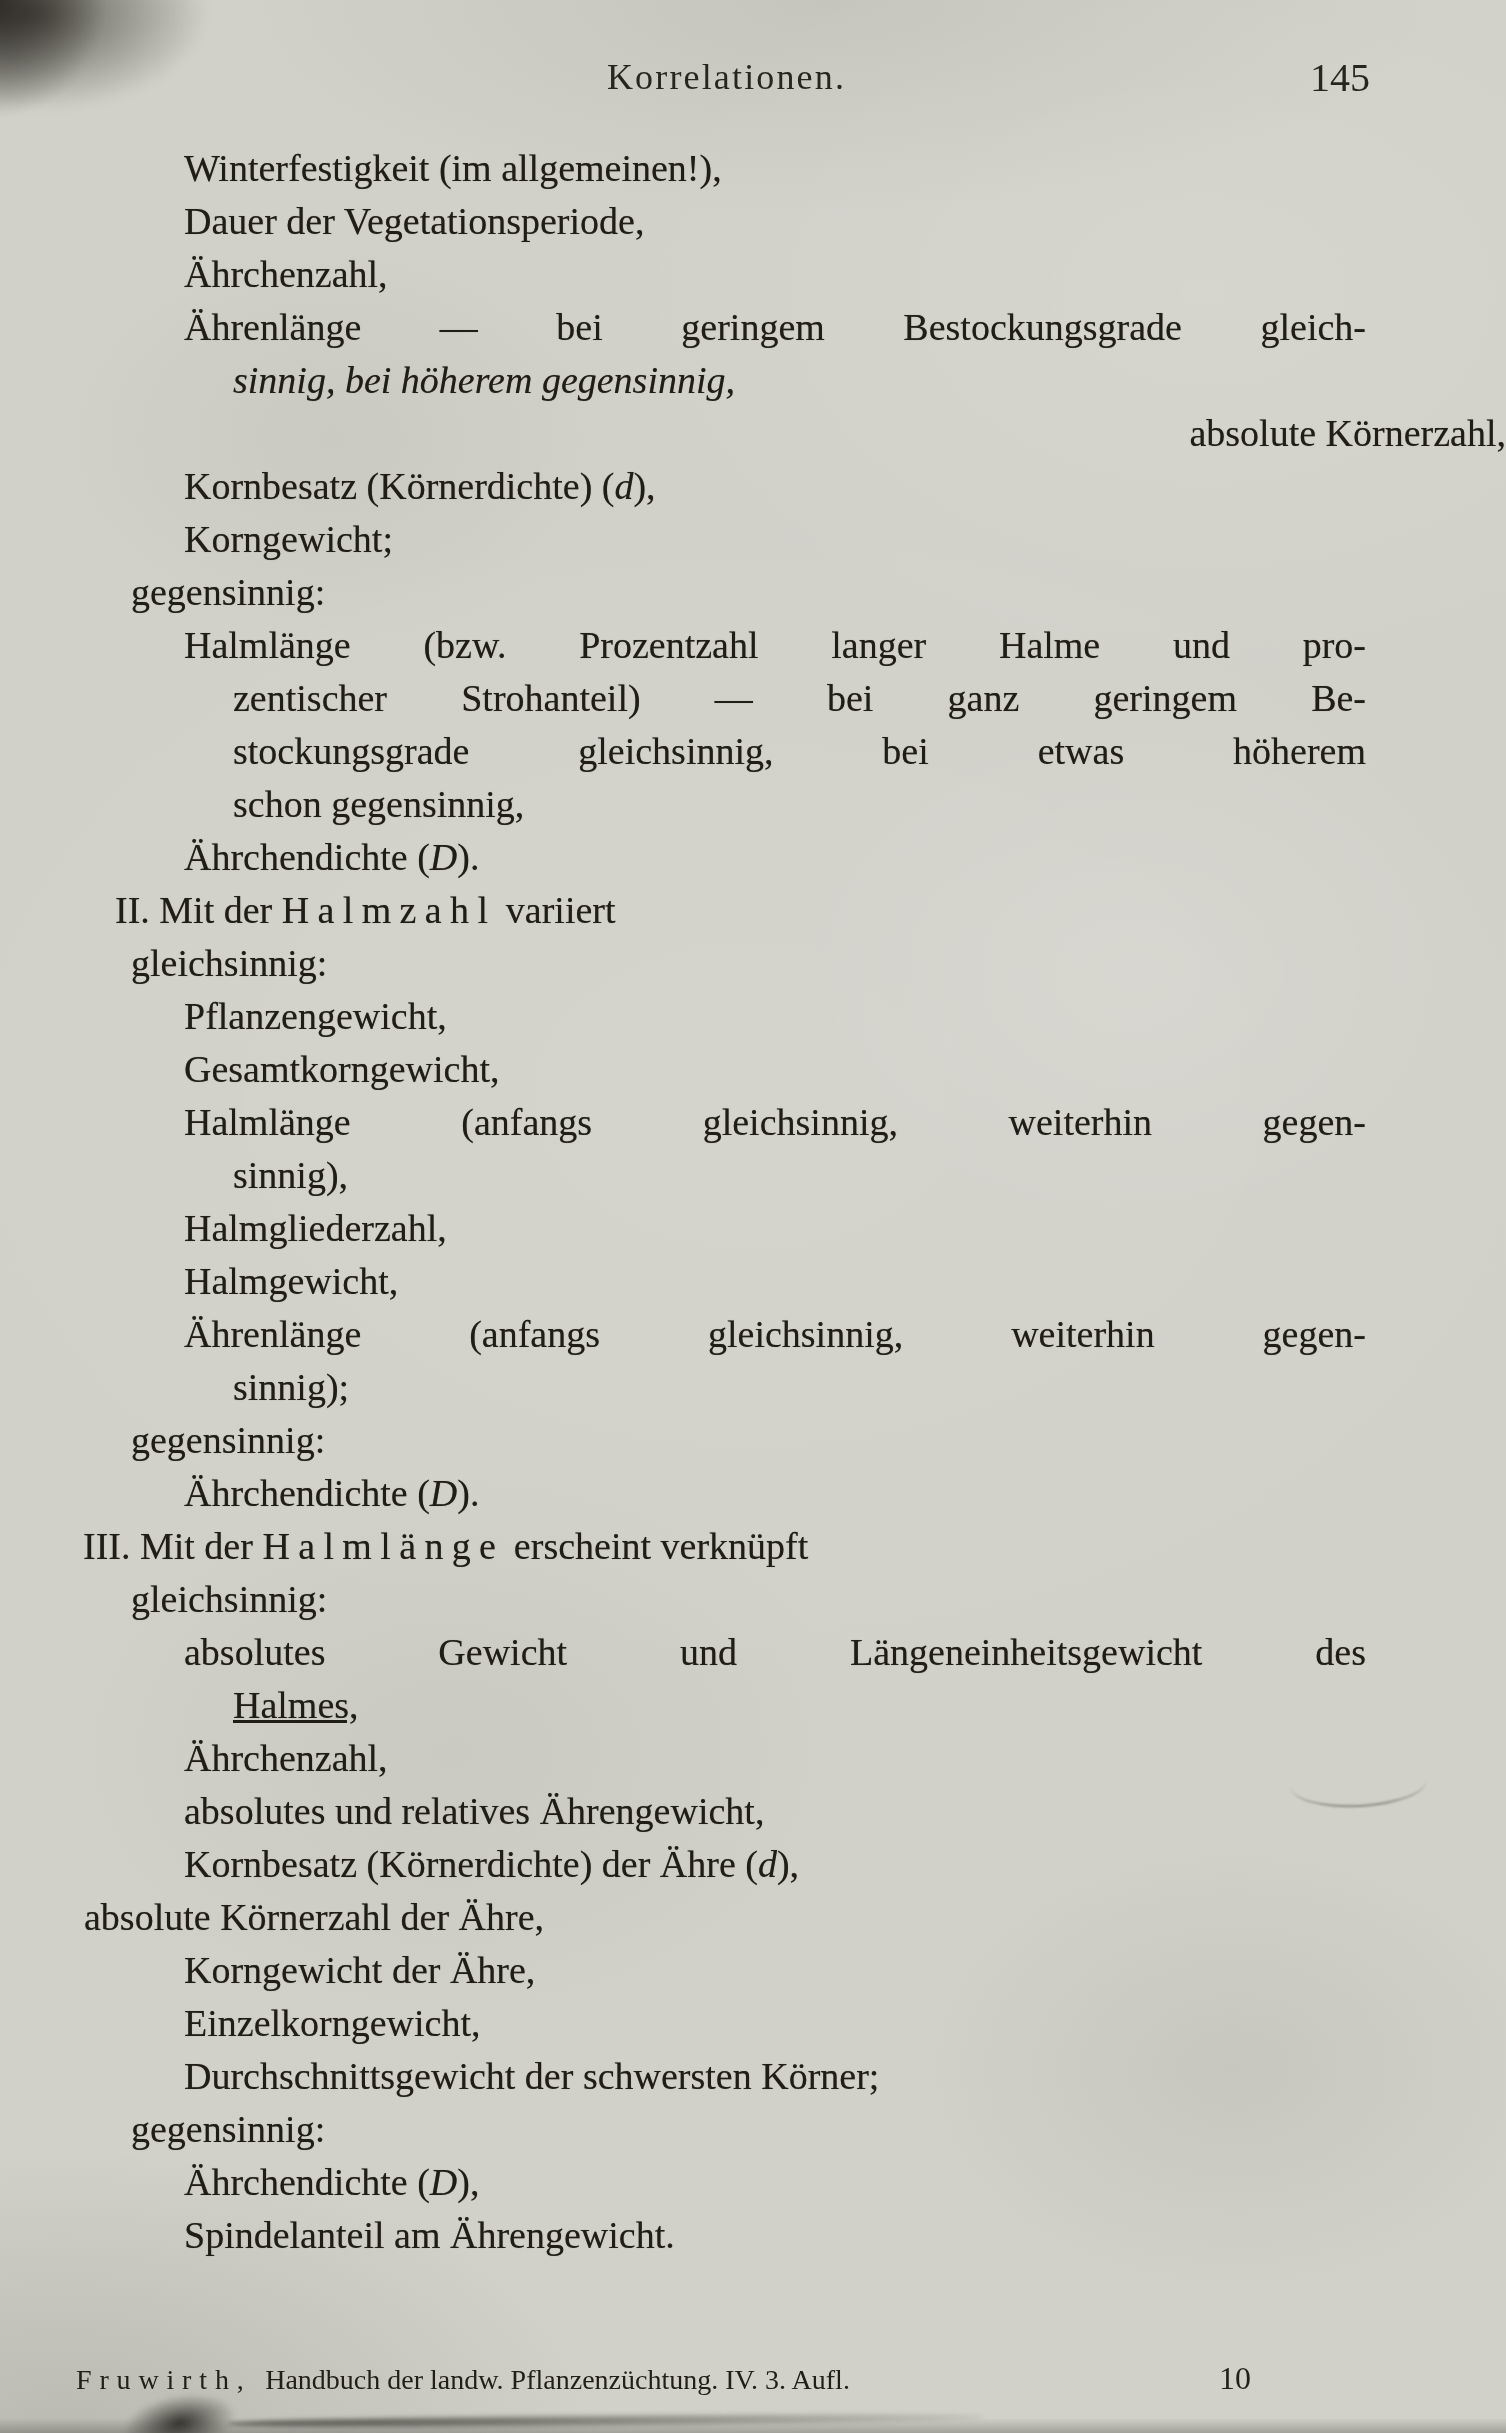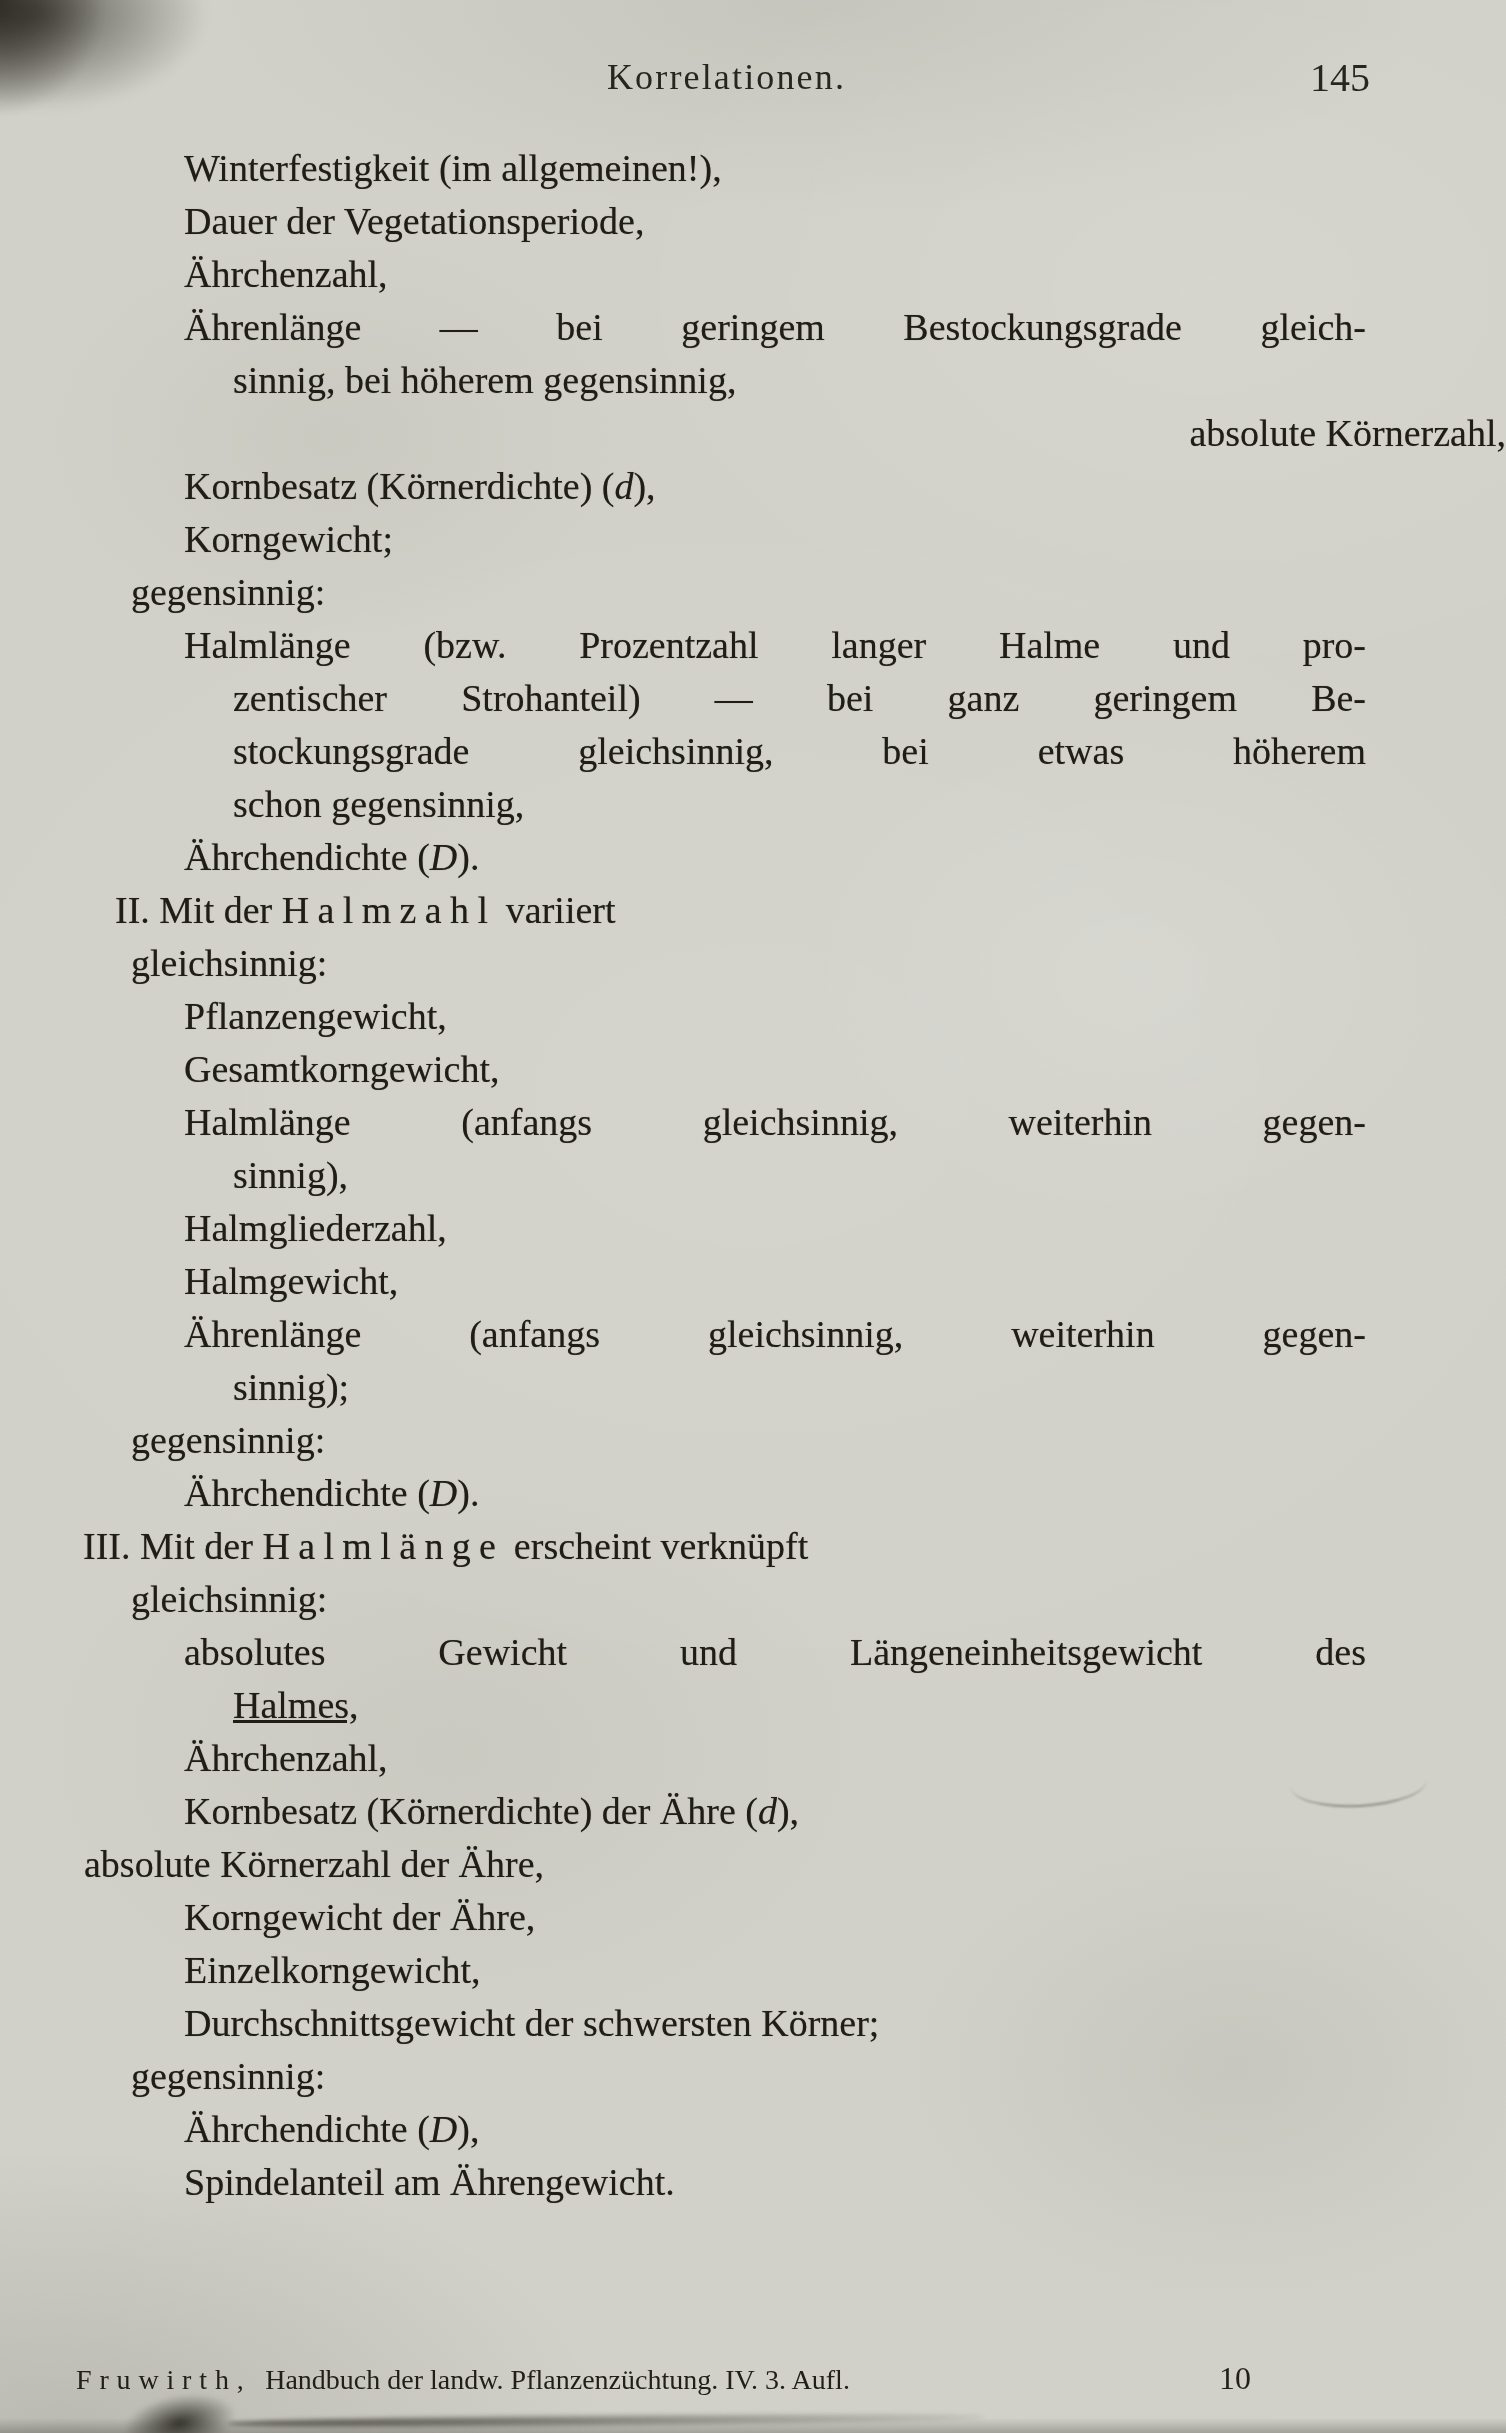--- a/index.html
+++ b/index.html
@@ -85,21 +85,21 @@
   <header class="page-header">
     <span class="running-title">Korrelationen.</span>
     <span class="page-number">145</span>
   </header>
 
   <main class="text-block">
       <div class="line" style="margin-left: 184px;"><span>Winterfestigkeit (im allgemeinen!),</span></div>
       <div class="line" style="margin-left: 184px;"><span>Dauer der Vegetationsperiode,</span></div>
       <div class="line" style="margin-left: 184px;"><span>Ährchenzahl,</span></div>
       <div class="line j" style="margin-left: 184px; width: 1182px;"><span>Ährenlänge — bei geringem Bestockungsgrade gleich-</span></div>
-      <div class="line" style="margin-left: 233px;"><span>sinnig, bei höherem gegensinnig,</span></div>
+      <div class="line" style="margin-left: 233px; font-style: italic;"><span>sinnig, bei höherem gegensinnig,</span></div>
       <div class="line" style="margin-left: 113px; text-align: right;"><span>absolute Körnerzahl,</span></div>
       <div class="line" style="margin-left: 184px;"><span>Kornbesatz (Körnerdichte) (</span><span class="it">d</span><span>),</span></div>
       <div class="line" style="margin-left: 184px;"><span>Korngewicht;</span></div>
       <div class="line" style="margin-left: 131px;"><span>gegensinnig:</span></div>
       <div class="line j" style="margin-left: 184px; width: 1182px;"><span>Halmlänge (bzw. Prozentzahl langer Halme und pro-</span></div>
       <div class="line j" style="margin-left: 233px; width: 1133px;"><span>zentischer Strohanteil) — bei ganz geringem Be-</span></div>
       <div class="line j" style="margin-left: 233px; width: 1133px;"><span>stockungsgrade gleichsinnig, bei etwas höherem</span></div>
       <div class="line" style="margin-left: 233px;"><span>schon gegensinnig,</span></div>
       <div class="line" style="margin-left: 184px;"><span>Ährchendichte (</span><span class="it">D</span><span>).</span></div>
       <div class="line" style="margin-left: 115px;"><span>II. Mit der </span><span class="sp">Halmzahl</span><span> variiert</span></div>
@@ -112,20 +112,21 @@
       <div class="line" style="margin-left: 184px;"><span>Halmgewicht,</span></div>
       <div class="line j" style="margin-left: 184px; width: 1182px;"><span>Ährenlänge (anfangs gleichsinnig, weiterhin gegen-</span></div>
       <div class="line" style="margin-left: 233px;"><span>sinnig);</span></div>
       <div class="line" style="margin-left: 131px;"><span>gegensinnig:</span></div>
       <div class="line" style="margin-left: 184px;"><span>Ährchendichte (</span><span class="it">D</span><span>).</span></div>
       <div class="line" style="margin-left: 83px;"><span>III. Mit der </span><span class="sp">Halmlänge</span><span> erscheint verknüpft</span></div>
       <div class="line" style="margin-left: 131px;"><span>gleichsinnig:</span></div>
       <div class="line j" style="margin-left: 184px; width: 1182px;"><span>absolutes Gewicht und Längeneinheitsgewicht des</span></div>
       <div class="line" style="margin-left: 233px; text-decoration: underline;"><span>Halmes,</span></div>
       <div class="line" style="margin-left: 184px;"><span>Ährchenzahl,</span></div>
+      <div class="line" style="margin-left: 184px;"><span>absolutes und relatives Ährengewicht,</span></div>
       <div class="line" style="margin-left: 184px;"><span>Kornbesatz (Körnerdichte) der Ähre (</span><span class="it">d</span><span>),</span></div>
       <div class="line" style="margin-left: 84px;"><span>absolute Körnerzahl der Ähre,</span></div>
       <div class="line" style="margin-left: 184px;"><span>Korngewicht der Ähre,</span></div>
       <div class="line" style="margin-left: 184px;"><span>Einzelkorngewicht,</span></div>
       <div class="line" style="margin-left: 184px;"><span>Durchschnittsgewicht der schwersten Körner;</span></div>
       <div class="line" style="margin-left: 131px;"><span>gegensinnig:</span></div>
       <div class="line" style="margin-left: 184px;"><span>Ährchendichte (</span><span class="it">D</span><span>),</span></div>
       <div class="line" style="margin-left: 184px;"><span>Spindelanteil am Ährengewicht.</span></div>
     </main>
 

